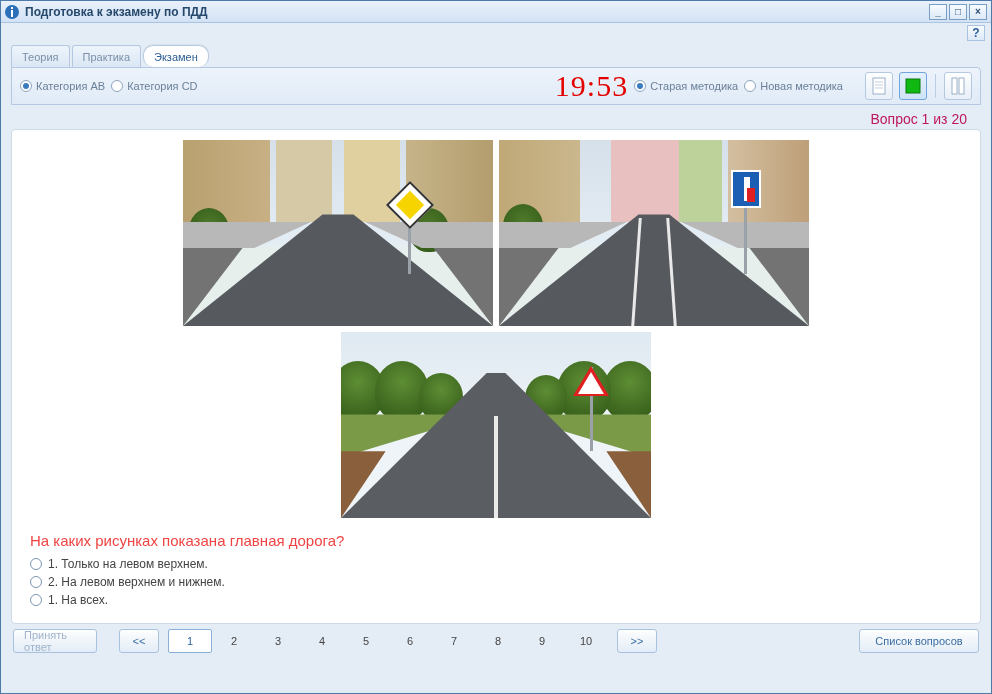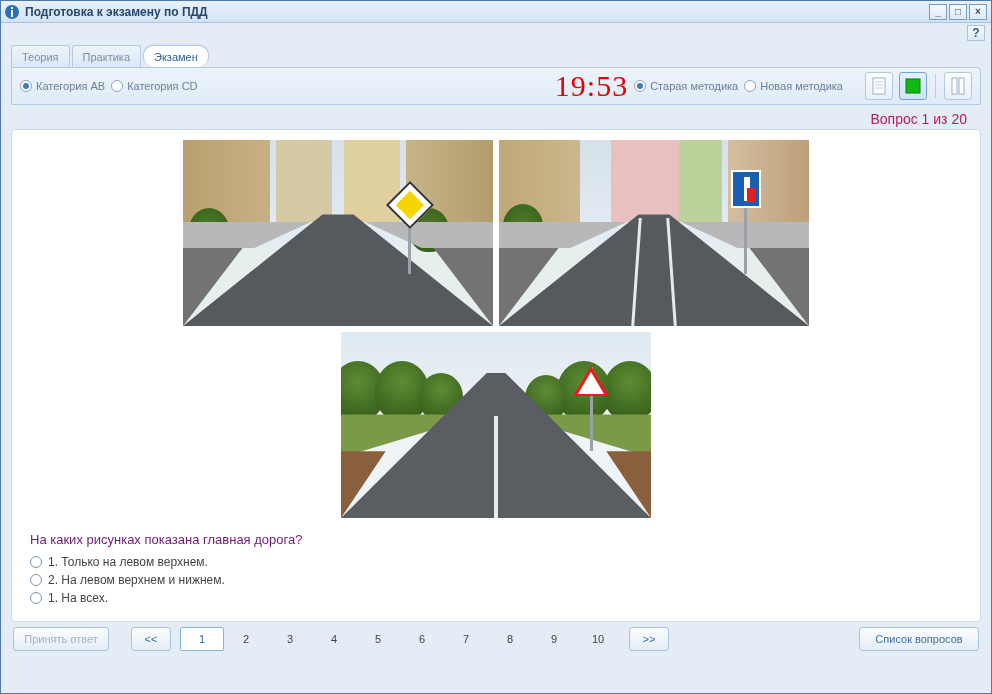--- a/index.html
+++ b/index.html
@@ -68,21 +68,21 @@
   .sign-diamond::after{content:"";width:20px;height:20px;background:#f5d400;}
   .sign-blue{width:30px;height:38px;background:#1a5fb4;border:2px solid #fff;display:flex;align-items:center;justify-content:center;position:relative;}
   .sign-blue::after{content:"";position:absolute;width:8px;height:14px;background:#e02020;bottom:4px;right:4px;}
   .sign-blue::before{content:"";position:absolute;width:6px;height:24px;background:#fff;left:11px;top:5px;}
   .sign-tri{width:0;height:0;border-left:18px solid transparent;border-right:18px solid transparent;border-bottom:30px solid #e02020;position:relative;}
   .sign-tri::after{content:"";position:absolute;left:-13px;top:6px;width:0;height:0;border-left:13px solid transparent;border-right:13px solid transparent;border-bottom:22px solid #fff;}
   .sign-tri-inner{position:absolute;left:-6px;top:14px;width:12px;height:12px;}
   .sign-tri-inner::before{content:"";position:absolute;left:5px;top:0;width:2px;height:12px;background:#000;}
   .sign-tri-inner::after{content:"";position:absolute;left:0;top:4px;width:12px;height:2px;background:#000;}
   
-  .qtext{margin-top:14px;font-size:13px;color:#701a75;}
+  .qtext{margin-top:14px;font-size:15px;color:#ef4444;}
   .answers{margin-top:6px;}
   .ans{display:flex;align-items:center;gap:6px;padding:2px 0;color:#444;}
   .ans .r{width:12px;height:12px;border:1px solid #7d96b2;border-radius:50%;background:#fff;}
   
   .pager{height:34px;display:flex;align-items:center;padding:0 2px;gap:8px;}
   .btn{height:24px;padding:0 10px;background:linear-gradient(#fdfefe,#e3ecf6);border:1px solid #a9c3df;border-radius:3px;color:#3b6ea1;font-size:11px;display:flex;align-items:center;justify-content:center;}
   .btn.disabled{color:#9fb3ca;}
   .pgnums{display:flex;gap:0;border:1px solid transparent;}
   .pgnum{width:44px;height:24px;display:flex;align-items:center;justify-content:center;color:#444;font-size:11px;}
   .pgnum.cur{border:1px solid #8bb1da;background:#fff;border-radius:2px;color:#2a62a0;}
@@ -247,21 +247,21 @@
           <span>2. На левом верхнем и нижнем.</span>
         </label>
         <label class="ans">
           <span class="r"></span>
           <span>1. На всех.</span>
         </label>
       </div>
     </div>
 
     <div class="pager">
-      <div class="btn disabled" style="width:96px;">Принять ответ</div>
+      <div class="btn disabled" style="width:84px;">Принять ответ</div>
       <div style="width:6px;"></div>
       <div class="btn" style="width:40px;">&lt;&lt;</div>
       <div class="pgnums">
         <div class="pgnum cur">1</div>
         <div class="pgnum">2</div>
         <div class="pgnum">3</div>
         <div class="pgnum">4</div>
         <div class="pgnum">5</div>
         <div class="pgnum">6</div>
         <div class="pgnum">7</div>

